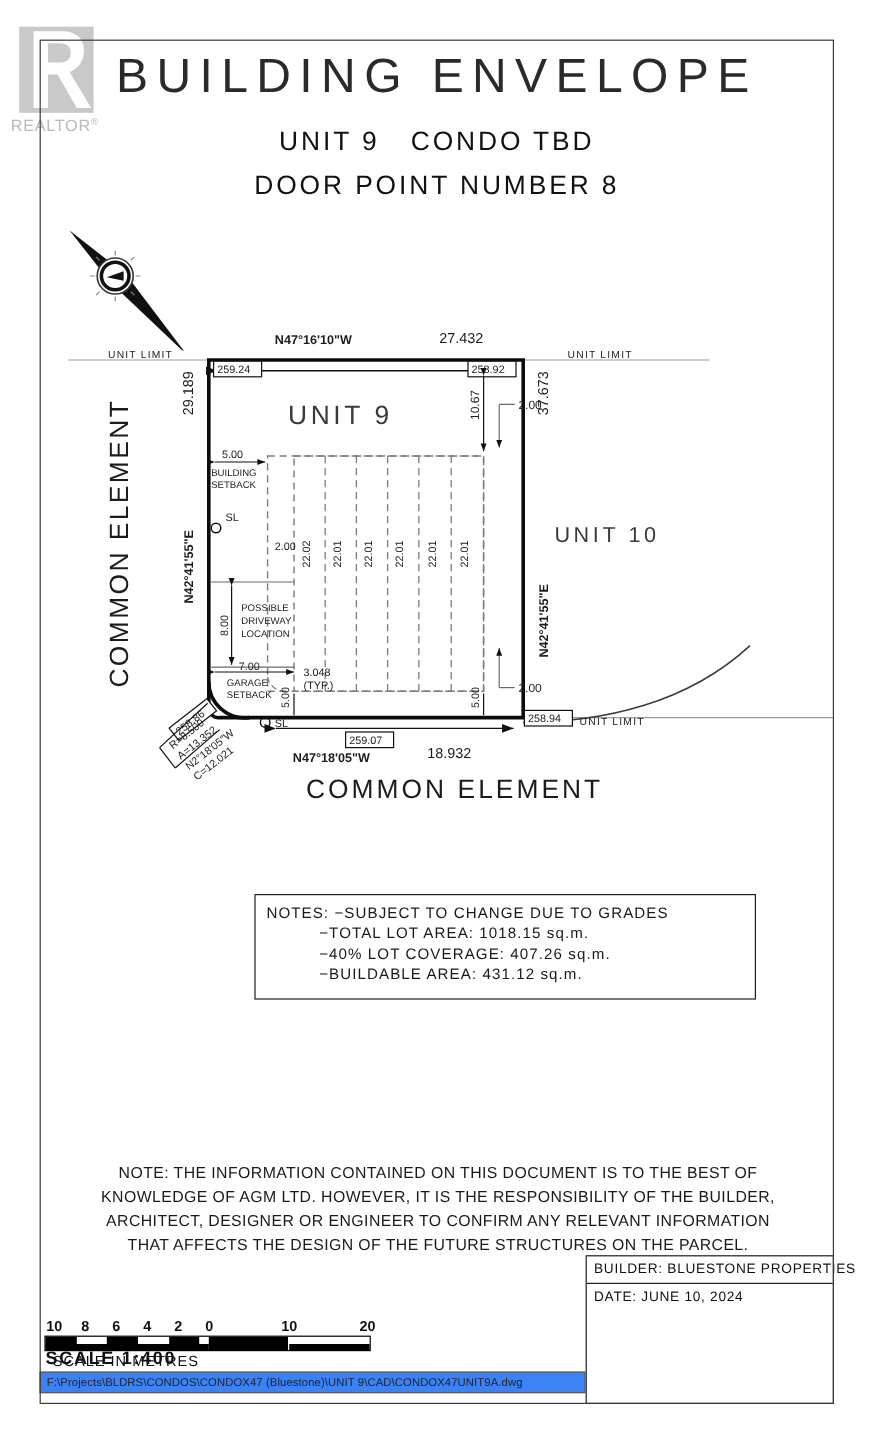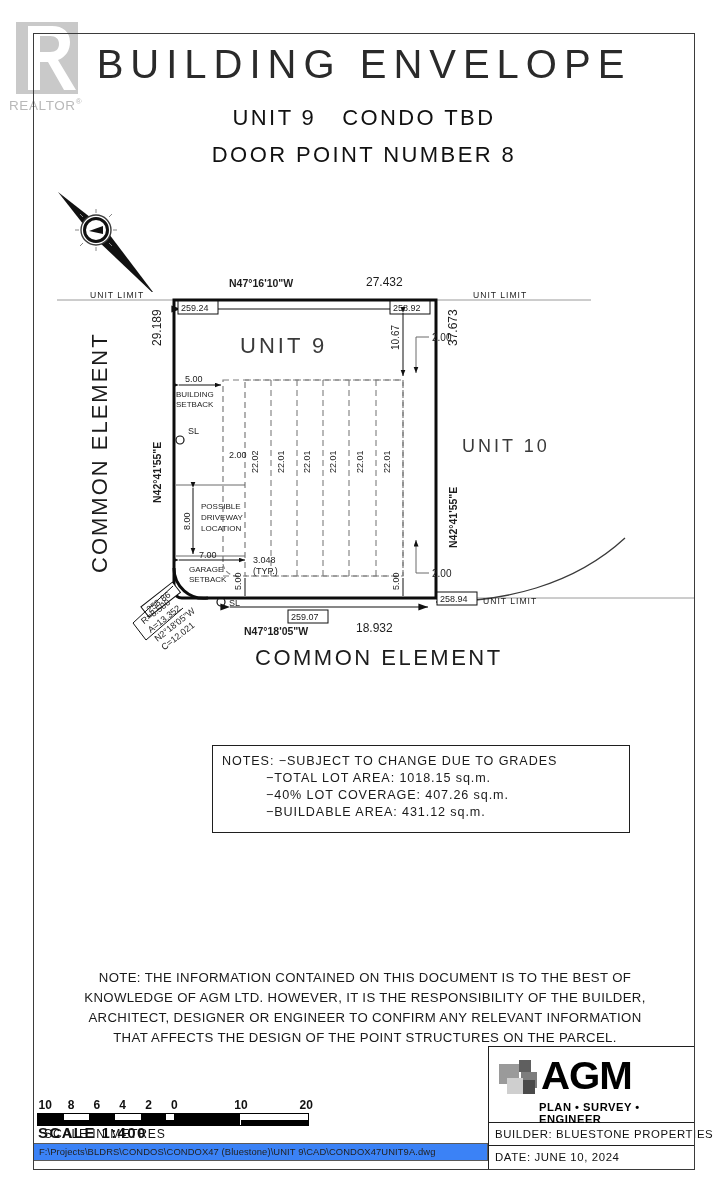--- a/index.html
+++ b/index.html
@@ -440,21 +440,21 @@
       <div class="nb-indent">−40% LOT COVERAGE: 407.26 sq.m.</div>
       <div class="nb-indent">−BUILDABLE AREA: 431.12 sq.m.</div>
     </div>
   </div>
 
 
   <div class="abs para" id="disclaimer-note">
     <span class="jline">NOTE: THE  INFORMATION  CONTAINED  ON  THIS  DOCUMENT  IS  TO  THE  BEST  OF</span>
     <span class="jline">KNOWLEDGE  OF  AGM  LTD.  HOWEVER,  IT  IS  THE  RESPONSIBILITY  OF  THE  BUILDER,</span>
     <span class="jline">ARCHITECT,  DESIGNER  OR  ENGINEER  TO  CONFIRM  ANY  RELEVANT  INFORMATION</span>
-    <span class="jline">THAT  AFFECTS  THE  DESIGN  OF  THE  POINT  STRUCTURES  ON  THE  PARCEL.</span>
+    <span class="jline">THAT  AFFECTS  THE  DESIGN  OF  THE  FUTURE  STRUCTURES  ON  THE  PARCEL.</span>
   </div>
 
   <div class="abs" id="scale-title">SCALE  1:400</div>
   <div class="abs" id="scale-bar-wrap">
     <div id="scale-ticklabels">
       <span style="left:3%">10</span>
       <span style="left:12.5%">8</span>
       <span style="left:22%">6</span>
       <span style="left:31.5%">4</span>
       <span style="left:41%">2</span>
@@ -469,28 +469,17 @@
       <i style="left:50.5%; width:24.5%"></i>
       <i style="left:75%;   width:25%; top:50%; height:50%"></i>
       <i style="left:0%;    width:50.5%; top:50%; height:50%"></i>
     </div>
   </div>
   <div class="abs" id="scale-sub">SCALE IN  METRES</div>
 
   <div class="abs" id="filepath-bar">F:\Projects\BLDRS\CONDOS\CONDOX47  (Bluestone)\UNIT  9\CAD\CONDOX47UNIT9A.dwg</div>
 
   <div class="abs" id="agm-block">
-    <div id="agm-logo-row">
-      <svg id="agm-mark" viewBox="0 0 42 40">
-        <rect x="0" y="4" width="20" height="20" fill="#9a9a9a"></rect>
-        <rect x="20" y="0" width="12" height="12" fill="#5f5f5f"></rect>
-        <rect x="22" y="12" width="16" height="16" fill="#7d7d7d"></rect>
-        <rect x="8" y="18" width="16" height="16" fill="#cfcfcf"></rect>
-        <rect x="24" y="20" width="12" height="14" fill="#4a4a4a"></rect>
-      </svg>
-      <div id="agm-word">AGM</div>
-      <div id="agm-tag">PLAN • SURVEY • ENGINEER</div>
-    </div>
     <div class="agm-row">BUILDER: BLUESTONE  PROPERTIES</div>
     <div class="agm-row">DATE: JUNE 10, 2024</div>
   </div>
 
 </div>
 
 </body></html>

